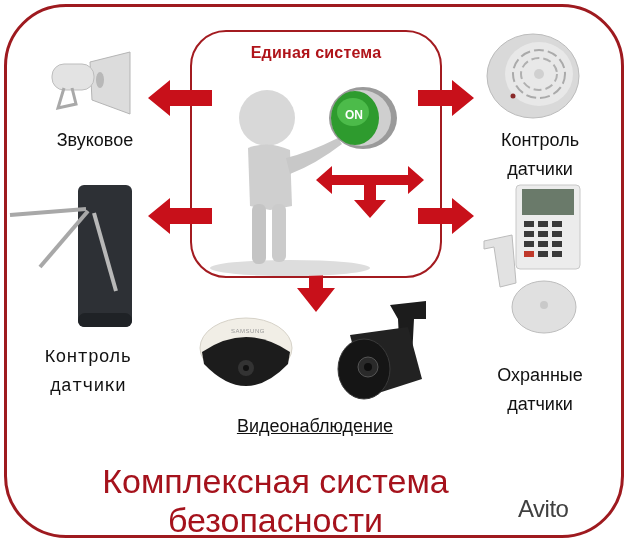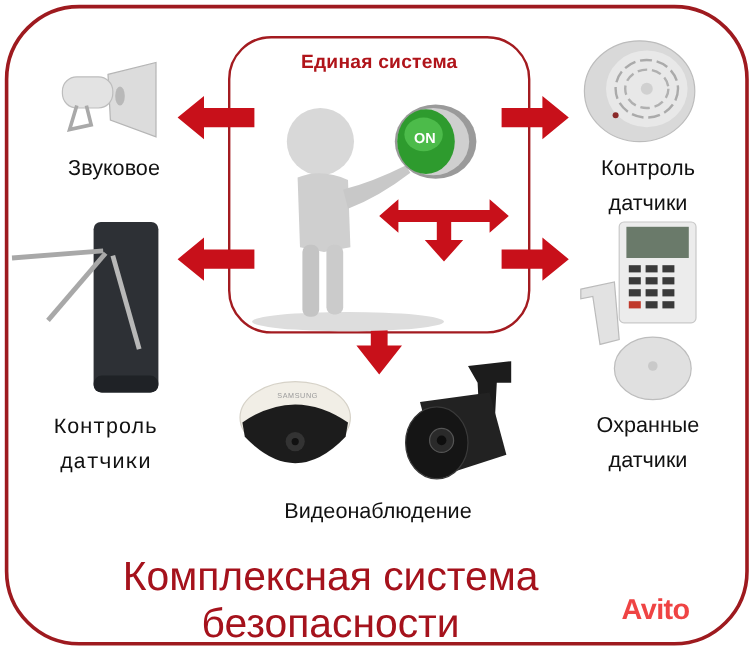--- a/index.html
+++ b/index.html
@@ -8,22 +8,22 @@
   .abs { position: absolute; }
   .outer-frame { left: 4px; top: 4px; width: 614px; height: 528px;
                  border: 3px solid #9e1a1f; border-radius: 62px; }
   .inner-frame { left: 190px; top: 30px; width: 248px; height: 244px;
                  border: 2px solid #a31b20; border-radius: 36px; background: #fff; }
   .inner-title { left: 190px; top: 44px; width: 252px; text-align: center;
                  font-weight: bold; font-size: 16px; color: #b0141a; letter-spacing: 0.2px; }
   .label { text-align: center; font-size: 18px; color: #111; line-height: 29px; }
   .bottom-title { left: 0; top: 462px; width: 551px; text-align: center;
                   font-size: 34px; color: #a5121c; }
-  .watermark { left: 518px; top: 495px; font-size: 24px; color: #ef4444;
-               font-weight: bold; letter-spacing: -0.5px; }
+  .watermark { left: 518px; top: 495px; font-size: 24px; color: #404040;
+               font-weight: normal; letter-spacing: -0.5px; }
   svg { position: absolute; overflow: visible; }
 </style>
 </head>
 <body>
 
 <div class="abs outer-frame"></div>
 
 <div class="abs inner-frame"></div>
 <div class="abs inner-title">Единая система</div>
 
@@ -112,36 +112,36 @@
       <rect x="56" y="58" width="10" height="6"></rect>
       <rect x="70" y="58" width="10" height="6"></rect>
     <rect x="56" y="68" width="10" height="6"></rect>
       <rect x="70" y="68" width="10" height="6"></rect>
   </g>
   <rect x="42" y="68" width="10" height="6" fill="#c0392b"></rect>
   <path d="M2,58 L30,52 L34,100 L18,104 L12,64 L2,66 Z" fill="#e2e2e2" stroke="#bbb"></path>
   <ellipse cx="62" cy="124" rx="32" ry="26" fill="#e0e0e0" stroke="#bdbdbd"></ellipse>
   <circle cx="62" cy="122" r="4" fill="#c9c9c9"></circle>
 </svg>
-<div class="abs label" style="left:455px; top:340px; width:170px;">
+<div class="abs label" style="left:455px; top:361px; width:170px;">
   <div>Охранные</div>
   <div>датчики</div>
 </div>
 
 <svg style="left:198px; top:312px;" width="98" height="88">
   <ellipse cx="48" cy="36" rx="46" ry="30" fill="#f1eee6" stroke="#d6d2c8"></ellipse>
   <path d="M4,40 Q48,10 92,40 L90,52 Q48,96 6,52 Z" fill="#1c1c1c"></path>
   <circle cx="48" cy="56" r="8" fill="#333"></circle>
   <circle cx="48" cy="56" r="3" fill="#111"></circle>
 </svg>
 <div class="abs" style="left:226px; top:328px; width:44px; text-align:center; font-size:6px; color:#999; letter-spacing:0.5px;">SAMSUNG</div>
 <svg style="left:330px; top:297px;" width="100" height="110">
   <path d="M60,8 L96,4 L96,22 L84,22 L82,60 L70,62 L68,22 Z" fill="#1c1c1c"></path>
   <path d="M20,38 L78,30 L92,82 L36,100 Z" fill="#222"></path>
   <ellipse cx="34" cy="72" rx="26" ry="30" fill="#151515" stroke="#3a3a3a"></ellipse>
   <circle cx="38" cy="70" r="10" fill="#2a2a2a" stroke="#555"></circle>
   <circle cx="38" cy="70" r="4" fill="#0e0e0e"></circle>
 </svg>
-<div class="abs label" style="left:200px; top:412px; width:230px;">Видеонаблюдение</div>
+<div class="abs label" style="left:200px; top:412px; width:230px;text-decoration:underline;">Видеонаблюдение</div>
 
 <div class="abs bottom-title">Комплексная система безопасности</div>
 
 <div class="abs watermark">Avito</div>
 
 </body></html>

